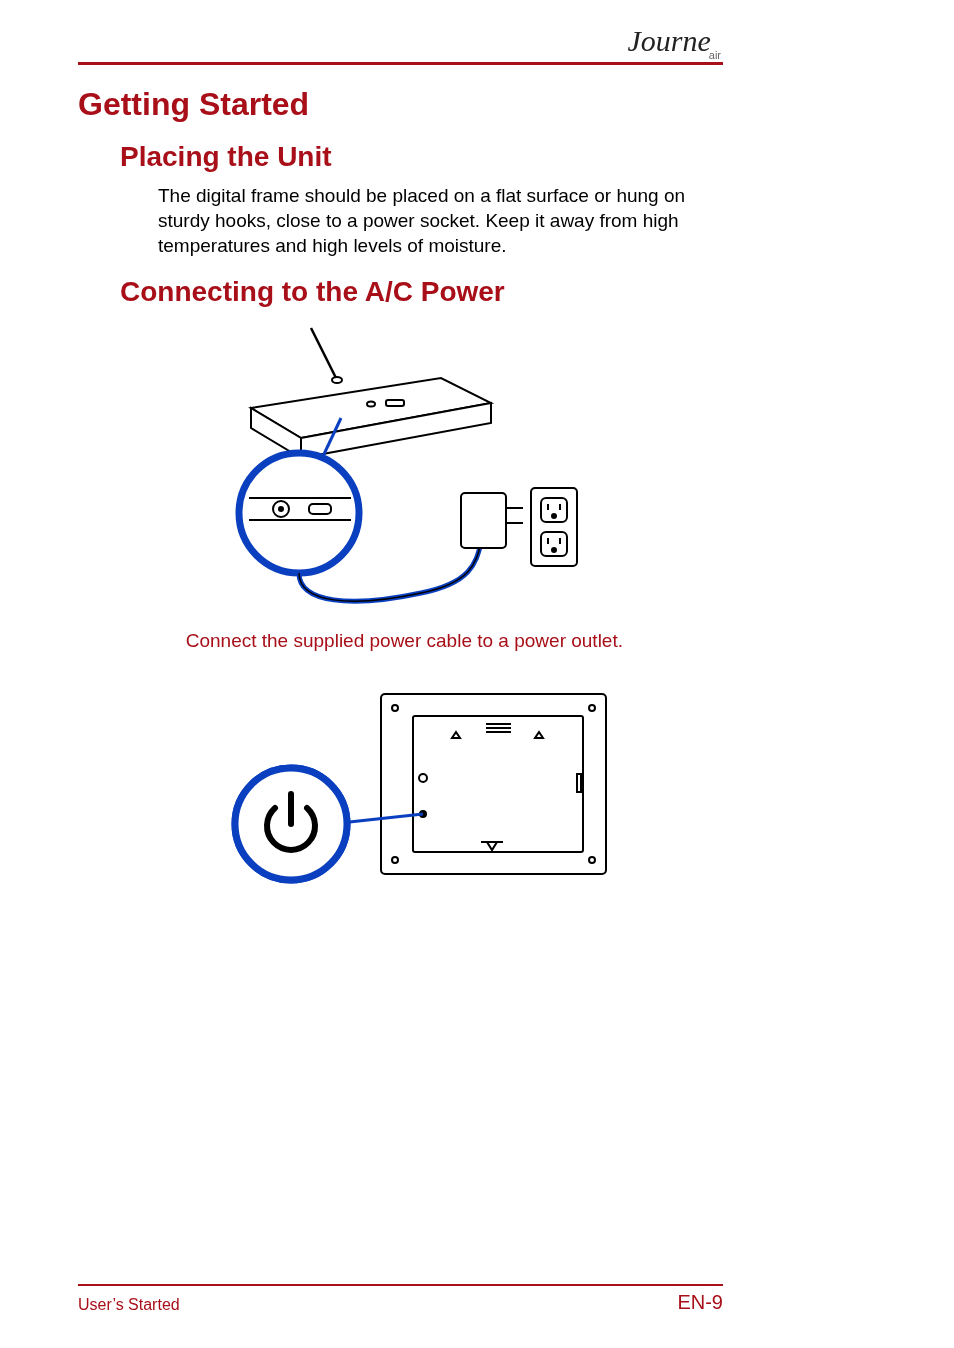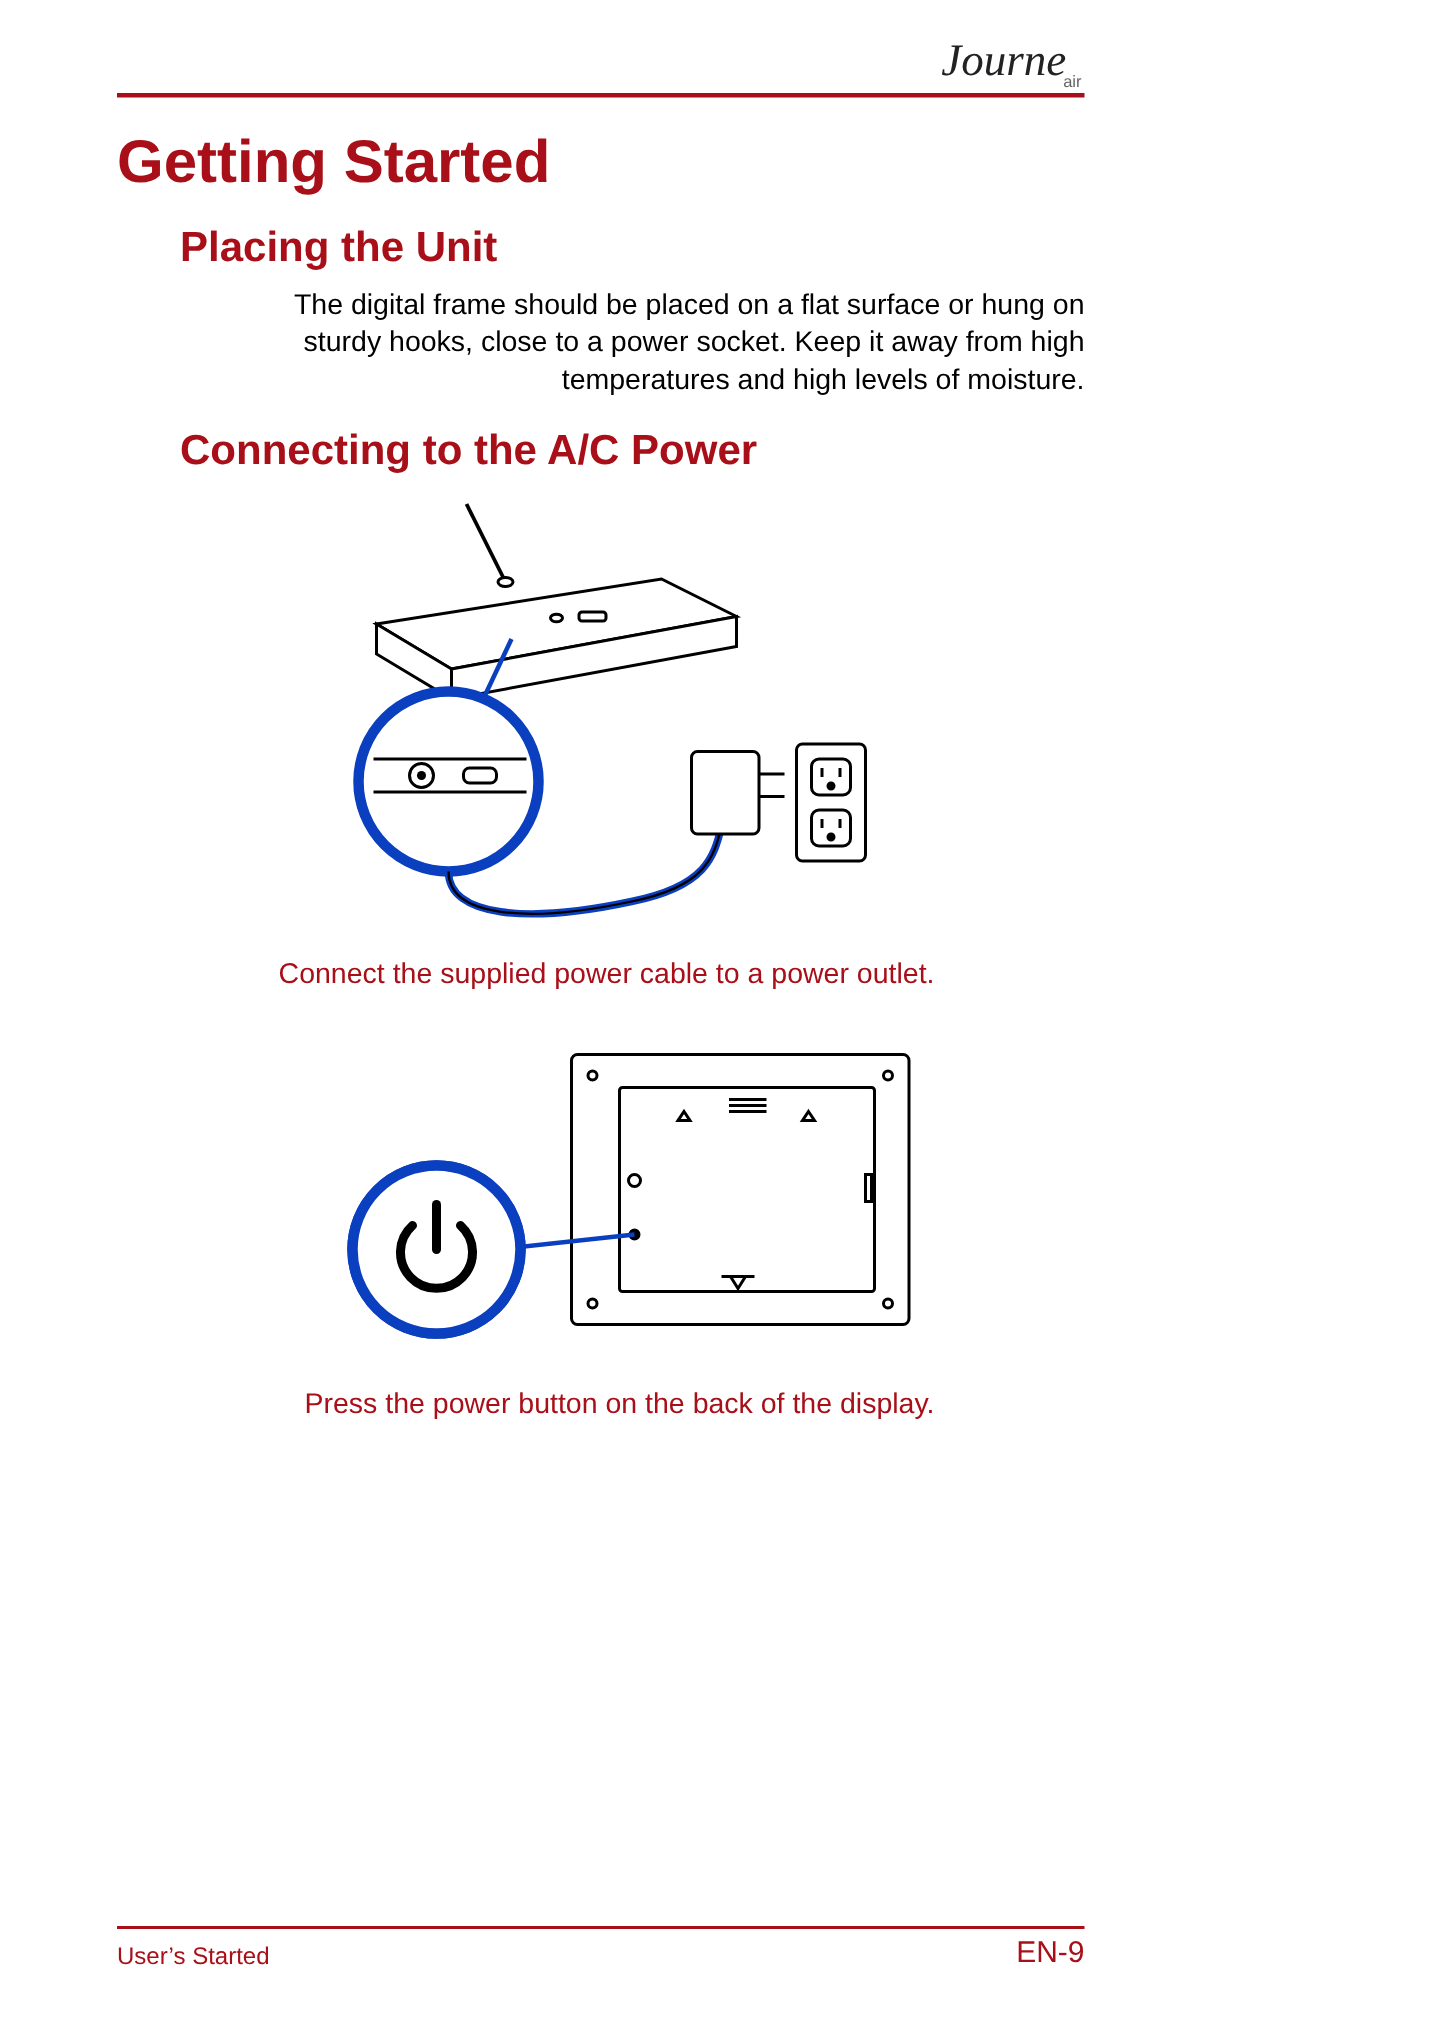--- a/index.html
+++ b/index.html
@@ -37,36 +37,35 @@
     background: #a80f18;
   }
   .content {
     position: absolute;
     top: 80px;
     left: 78px;
     right: 78px;
   }
   h1.chapter {
     color: #a80f18;
-    font-size: 40px;
+    font-size: 32px;
     font-weight: bold;
     margin: 6px 0 18px 0;
   }
   h2.section {
     color: #a80f18;
     font-size: 28px;
     font-weight: bold;
     margin: 2px 0 10px 42px;
   }
   p.body {
     font-size: 19px;
     line-height: 1.32;
     margin: 0 0 18px 80px;
     color: #000;
-    text-align: right;
   }
   .figure-wrap {
     text-align: center;
     margin: 6px 0 2px 0;
   }
   .caption {
     color: #a80f18;
     font-size: 19px;
     text-align: right;
     margin: 8px 100px 22px 0;
@@ -212,21 +211,20 @@
         <circle cx="110" cy="150" r="26" fill="none" stroke="#000" stroke-width="5"></circle>
         <line x1="110" y1="124" x2="110" y2="150" stroke="#000" stroke-width="5" stroke-linecap="round"></line>
 
         <circle cx="110" cy="150" r="56" fill="#fff" stroke="#0a3fbf" stroke-width="7"></circle>
         <g stroke="#000" stroke-width="6" fill="none" stroke-linecap="round">
           <path d="M 94 134 A 24 24 0 1 0 126 134"></path>
           <line x1="110" y1="120" x2="110" y2="150"></line>
         </g>
       </svg>
     </div>
-    <div class="caption">Press the power button on the back of the display.</div>
 
   </div>
 
   <div class="bottom-rule"></div>
   <div class="footer-left">User’s Started</div>
   <div class="footer-right">EN-9</div>
 
 </div>
 
 </body></html>

